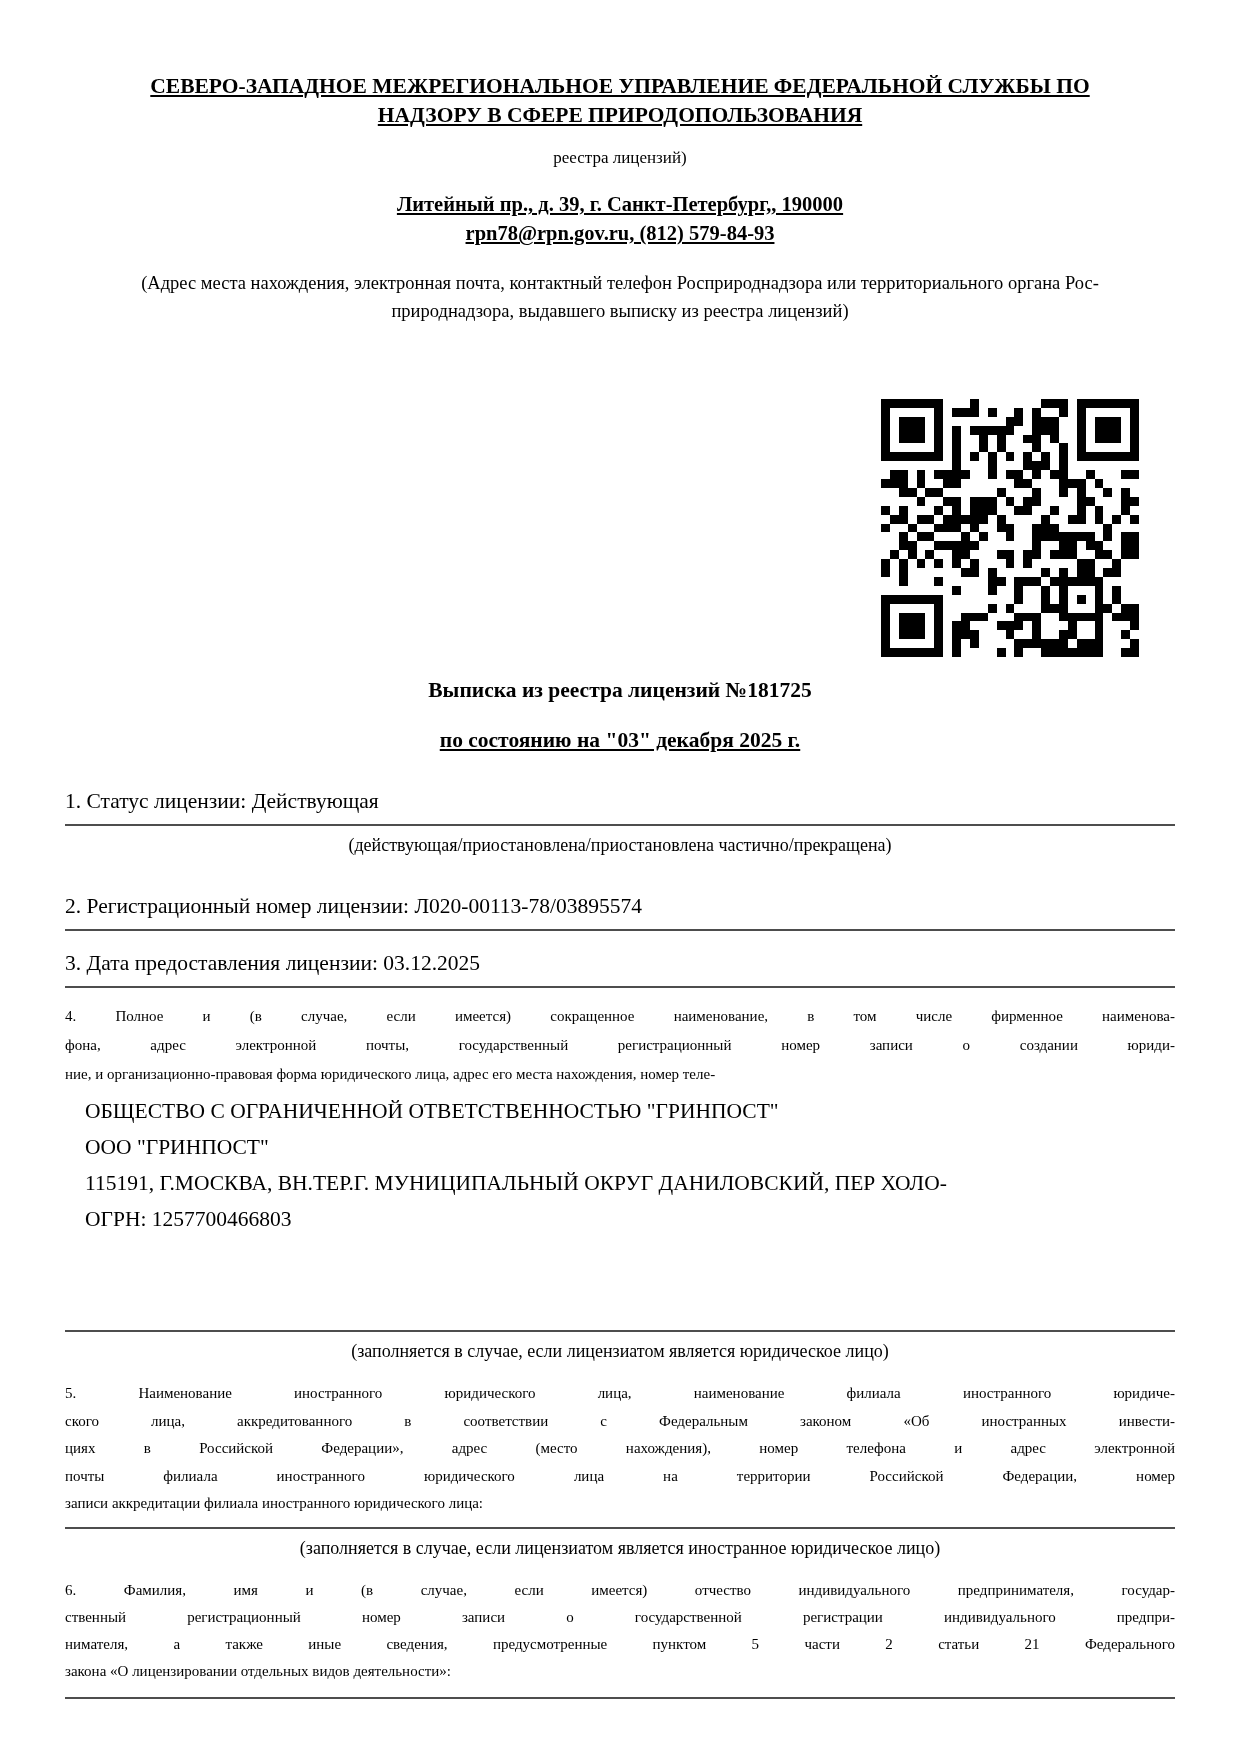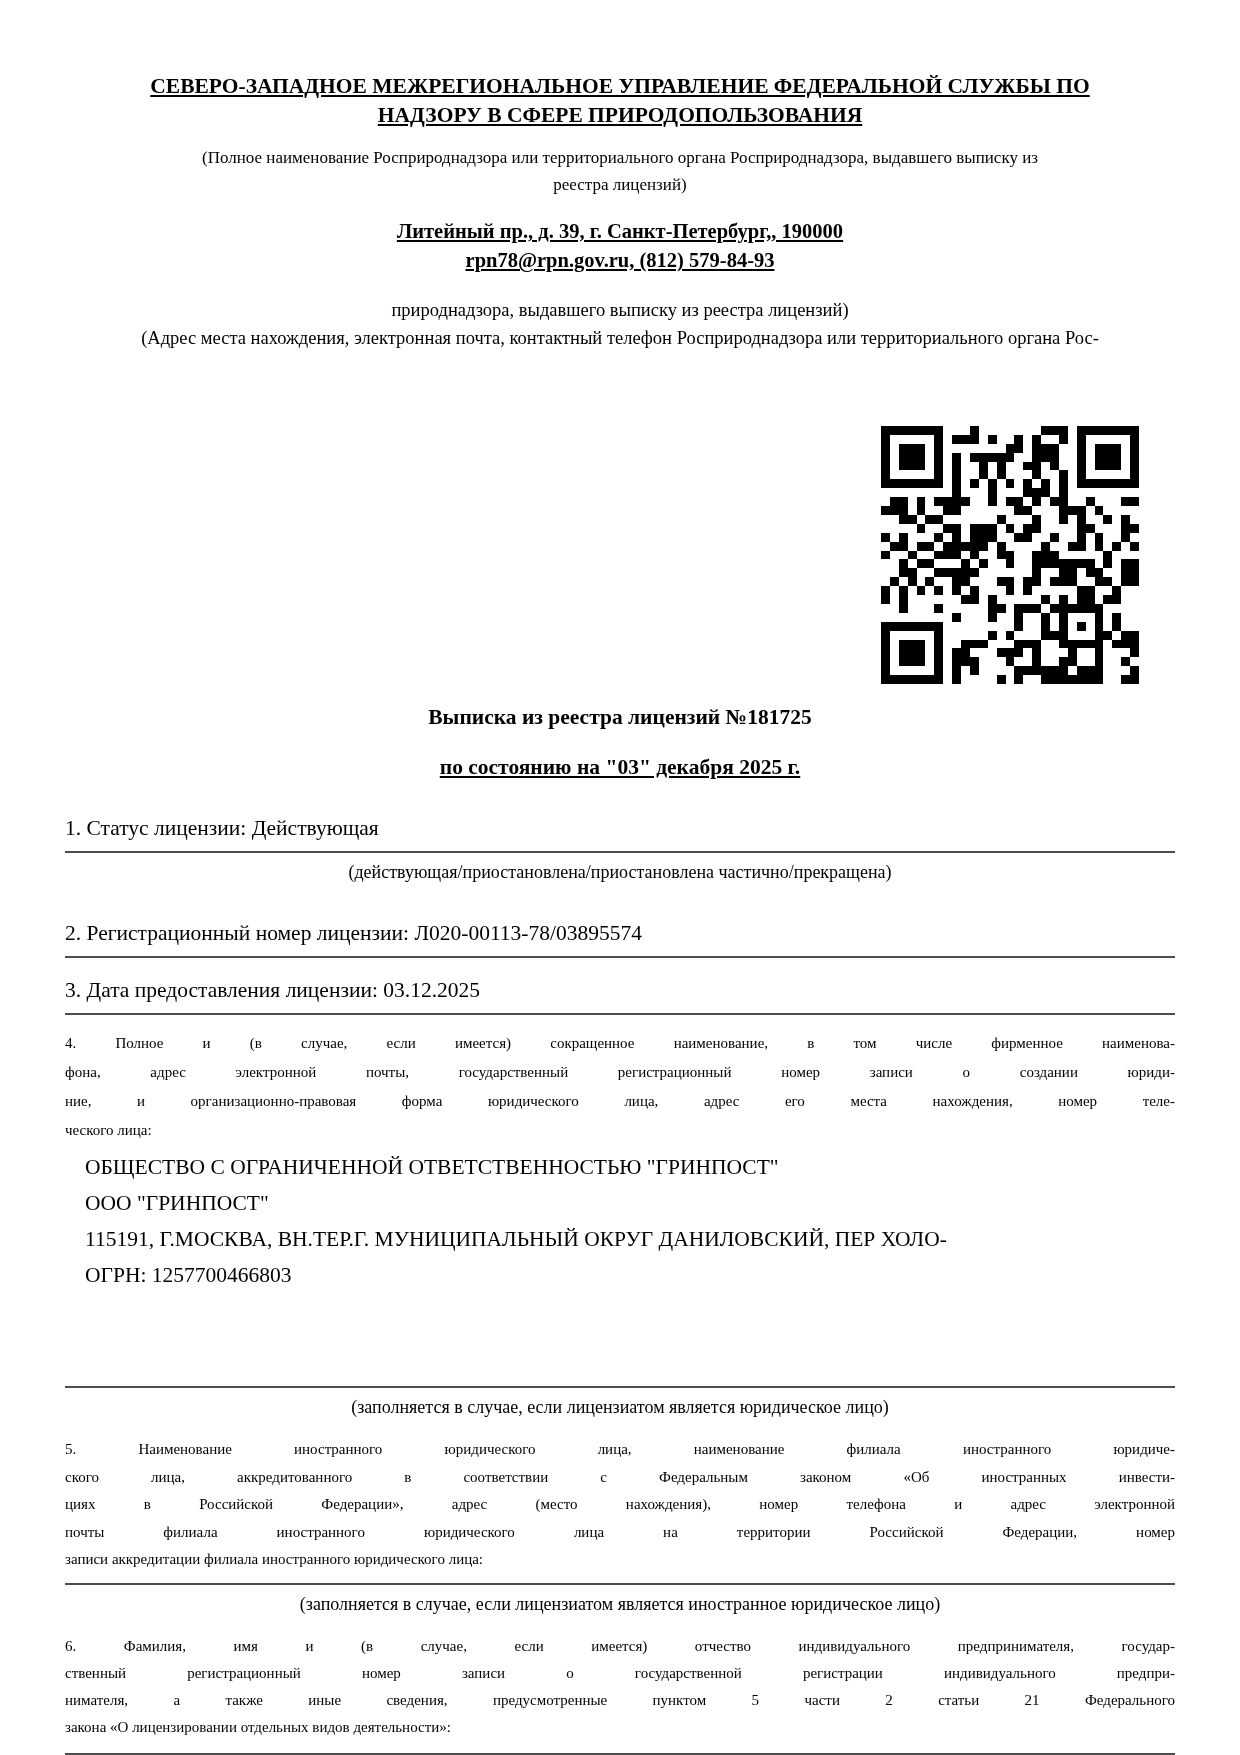--- a/index.html
+++ b/index.html
@@ -34,32 +34,31 @@
 <body>
 
 <div class="page">
 
   <div class="org-name">
       <div>СЕВЕРО-ЗАПАДНОЕ МЕЖРЕГИОНАЛЬНОЕ УПРАВЛЕНИЕ ФЕДЕРАЛЬНОЙ СЛУЖБЫ ПО</div>
       <div>НАДЗОРУ В СФЕРЕ ПРИРОДОПОЛЬЗОВАНИЯ</div>
     </div>
 
   <div class="caption-sm">
-      <div>(Полное наименование Росприроднадзора или территориального органа Росприроднадзора, выдавшего выписку из</div>
       <div>реестра лицензий)</div>
     </div>
 
   <div class="addr-block">
     <div>Литейный пр., д. 39, г. Санкт-Петербург,, 190000</div>
     <div>rpn78@rpn.gov.ru, (812) 579-84-93</div>
   </div>
 
   <div class="caption-md">
+      <div>(Адрес места нахождения, электронная почта, контактный телефон Росприроднадзора или территориального органа Рос-</div>
       <div>природнадзора, выдавшего выписку из реестра лицензий)</div>
-      <div>(Адрес места нахождения, электронная почта, контактный телефон Росприроднадзора или территориального органа Рос-</div>
     </div>
 
   <div class="qr-wrap">
     <div class="qr" id="qr">
         <svg viewBox="0 0 29 29" xmlns="http://www.w3.org/2000/svg" fill="#000000">
           <rect x="0" y="0" width="1" height="1"></rect>
           <rect x="1" y="0" width="1" height="1"></rect>
           <rect x="2" y="0" width="1" height="1"></rect>
           <rect x="3" y="0" width="1" height="1"></rect>
           <rect x="4" y="0" width="1" height="1"></rect>
@@ -480,21 +479,20 @@
   <div class="item-line" style="margin-top:18px;">
     <span>3. Дата предоставления лицензии:</span>
     <span>03.12.2025</span>
   </div>
   <hr class="rule">
 
   <div class="para">
       <div>4. Полное и (в случае, если имеется) сокращенное наименование, в том числе фирменное наименова-</div>
       <div>фона, адрес электронной почты, государственный регистрационный номер записи о создании юриди-</div>
       <div>ние, и организационно-правовая форма юридического лица, адрес его места нахождения, номер теле-</div>
-      <div>ческого лица:</div>
     </div>
 
   <div class="company">
     <div class="c-item">ОБЩЕСТВО С ОГРАНИЧЕННОЙ ОТВЕТСТВЕННОСТЬЮ "ГРИНПОСТ"</div>
     <div class="c-item">ООО "ГРИНПОСТ"</div>
     <div class="c-item">
         <div>115191, Г.МОСКВА, ВН.ТЕР.Г. МУНИЦИПАЛЬНЫЙ ОКРУГ ДАНИЛОВСКИЙ, ПЕР ХОЛО-</div>
       </div>
     <div class="c-item">
       <span>ОГРН:</span>

